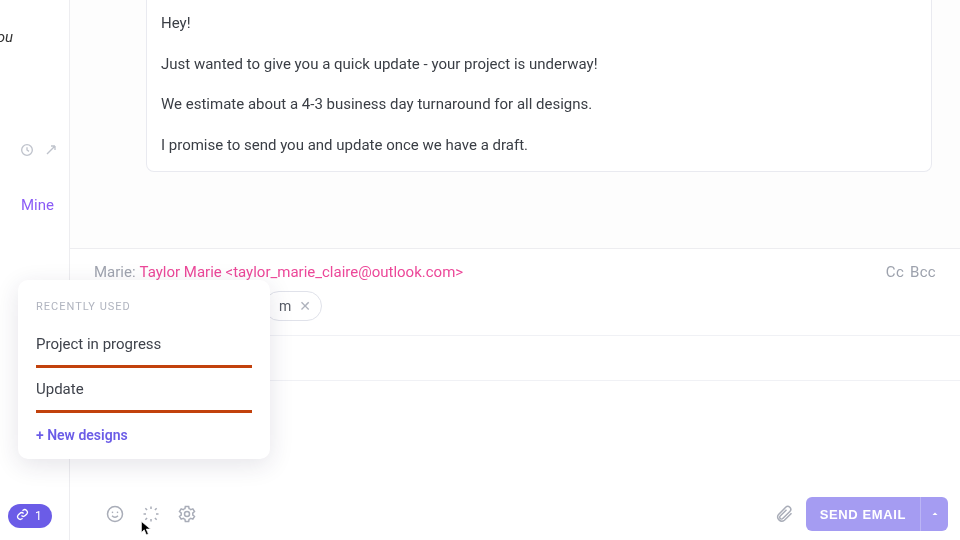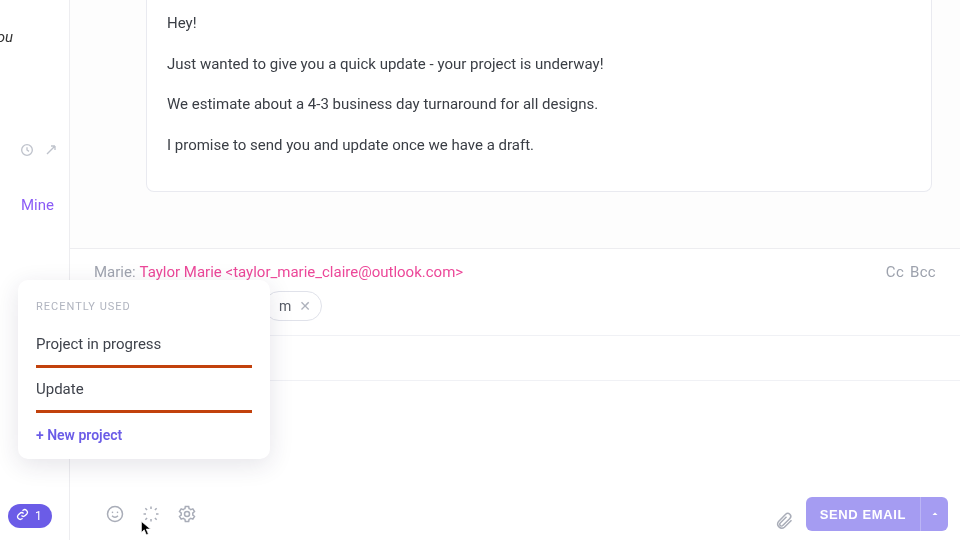--- a/index.html
+++ b/index.html
@@ -37,26 +37,26 @@
     left: 21px;
     font-size: 15px;
     color: #8b5cf6;
   }
   
   .email-body-box {
     position: absolute;
     left: 146px;
     top: 0;
     width: 786px;
-    height: 192px;
+    height: 172px;
     border: 1px solid #e9eaf0;
     border-top: none;
     border-radius: 0 0 8px 8px;
     background: #fff;
-    padding: 12px 20px;
+    padding: 12px 14px;
     color: #3a3e45;
     font-size: 15px;
     line-height: 1.5;
   }
   .email-body-box p { margin-bottom: 18px; }
   
   .compose-area {
     position: absolute;
     left: 70px;
     right: 0;
@@ -134,21 +134,21 @@
     display: inline-flex;
     align-items: center; justify-content: center;
     color: #a9adb8;
     cursor: pointer;
   }
   .tool-icon svg { width: 20px; height: 20px; }
   
   .send-group {
     margin-left: auto;
     display: flex;
-    align-items: flex-end;
+    align-items: center;
     gap: 12px;
   }
   .attach-icon { color: #a9adb8; width: 20px; height: 20px; cursor: pointer; }
   .send-btn {
     background: #a59cf2;
     color: #fff;
     border: none;
     border-radius: 6px;
     height: 34px;
     display: flex;
@@ -273,21 +273,21 @@
     </span>
   </div>
   <div class="subject-row"></div>
   <div class="body-editor"></div>
 </div>
 
 <div class="popover">
   <div class="section-label">RECENTLY USED</div>
   <div class="tmpl-item">Project in progress</div>
   <div class="tmpl-item">Update</div>
-  <div class="new-template">+ New project</div>
+  <div class="new-template">+ New designs</div>
 </div>
 
 <div class="bottom-strip">
   <span style="width:78px"></span>
   <span class="tool-icon">
     <svg viewBox="0 0 24 24" fill="none" stroke="currentColor" stroke-width="1.8">
         <circle cx="12" cy="12" r="9"></circle>
         <path d="M8.5 14c1 1.2 2.2 1.8 3.5 1.8s2.5-.6 3.5-1.8"></path>
         <circle cx="9" cy="10" r="1" fill="currentColor" stroke="none"></circle>
         <circle cx="15" cy="10" r="1" fill="currentColor" stroke="none"></circle>

